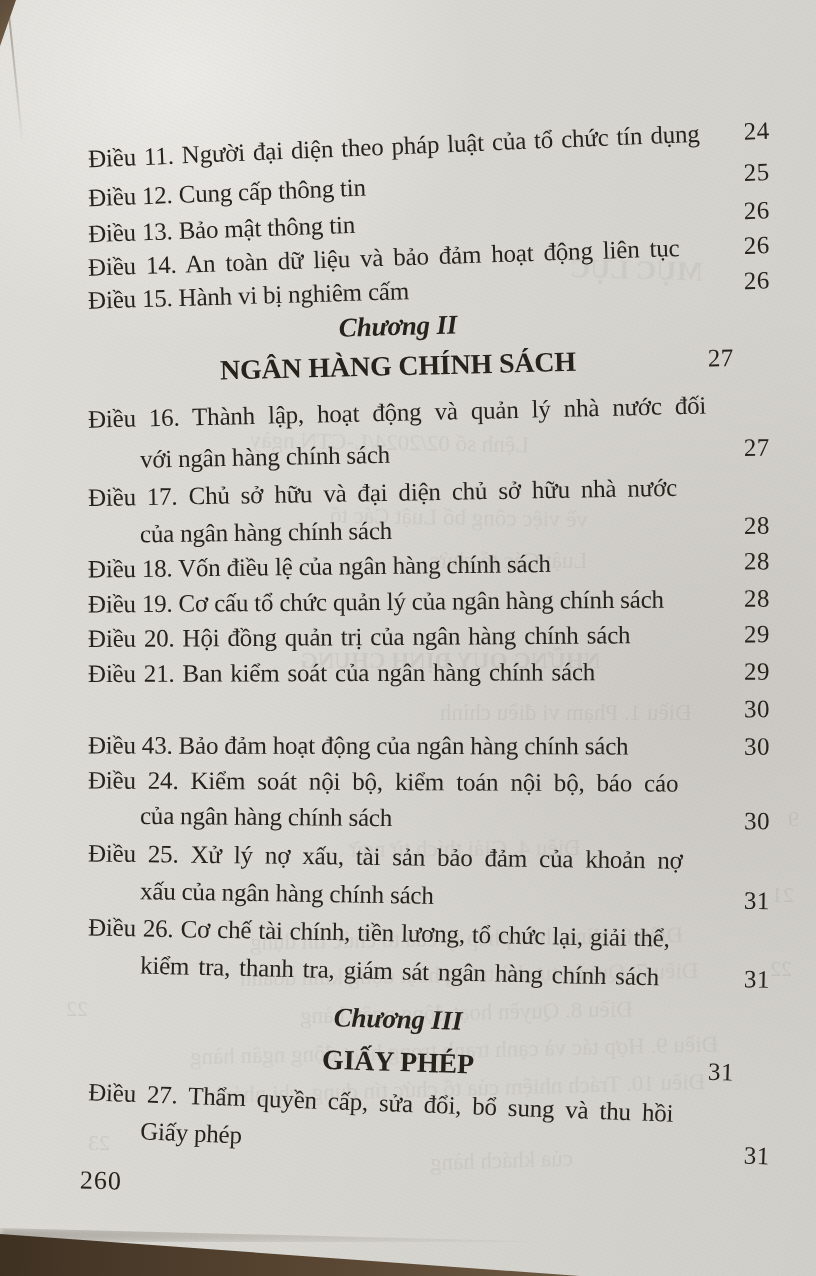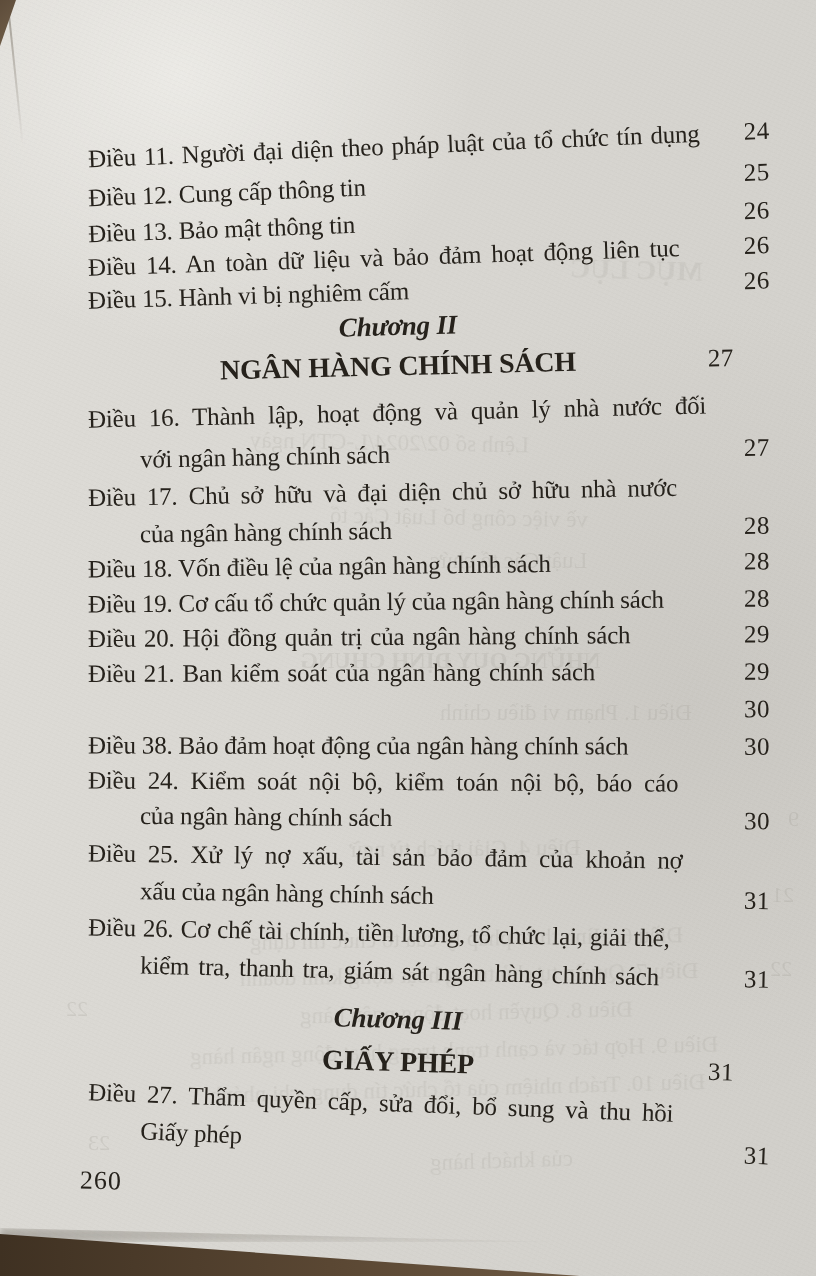--- a/index.html
+++ b/index.html
@@ -157,21 +157,21 @@
       <span class="pg">29</span>
     </div>
     <div class="ln" style="top:658px;--r:-0.2deg">
       <span class="t" style="word-spacing:2px">Điều 21. Ban kiểm soát của ngân hàng chính sách</span>
       <span class="pg">29</span>
     </div>
     <div class="ln" style="top:695px;--r:-0.1deg">
       <span class="pg">30</span>
     </div>
     <div class="ln" style="top:731px;--r:0.1deg">
-      <span class="t">Điều 38. Bảo đảm hoạt động của ngân hàng chính sách</span>
+      <span class="t">Điều 43. Bảo đảm hoạt động của ngân hàng chính sách</span>
       <span class="pg">30</span>
     </div>
     <div class="ln" style="top:767px;--r:0.3deg">
       <span class="t" style="word-spacing:6px">Điều 24. Kiểm soát nội bộ, kiểm toán nội bộ, báo cáo</span>
     </div>
     <div class="ln cont" style="top:803px;--r:0.5deg">
       <span class="t">của ngân hàng chính sách</span>
       <span class="pg">30</span>
     </div>
     <div class="ln" style="top:842px;--r:0.7deg">

